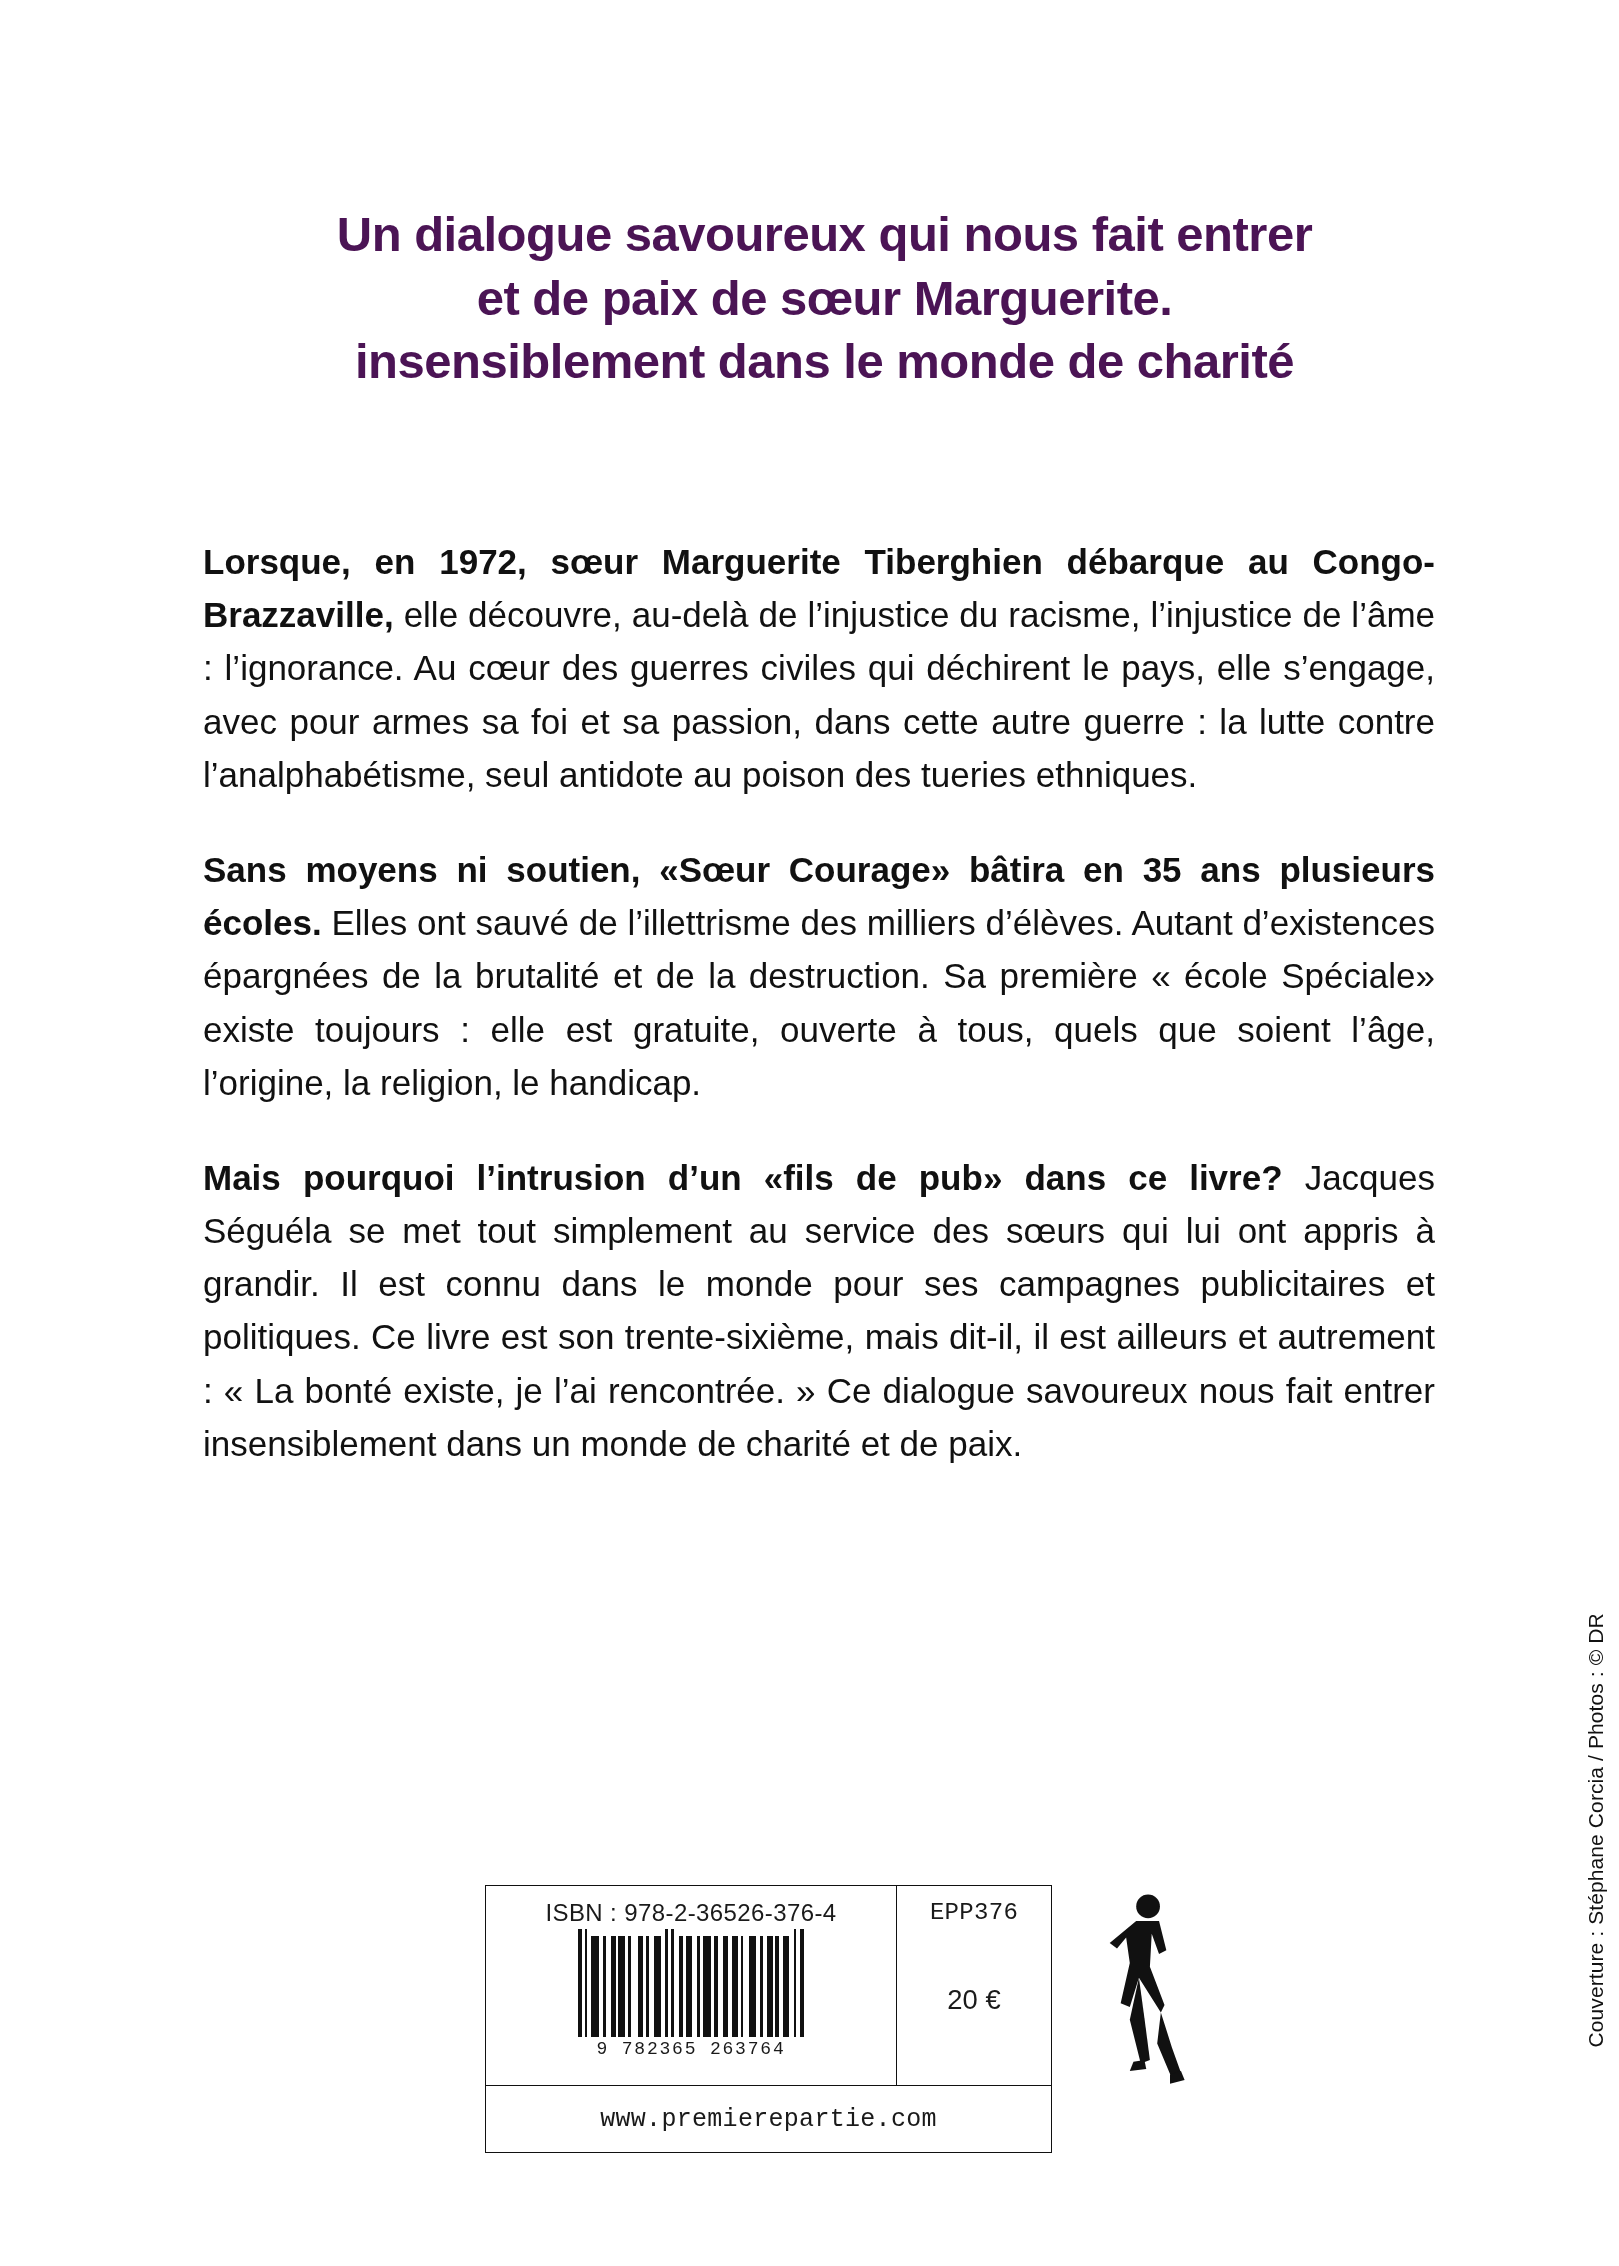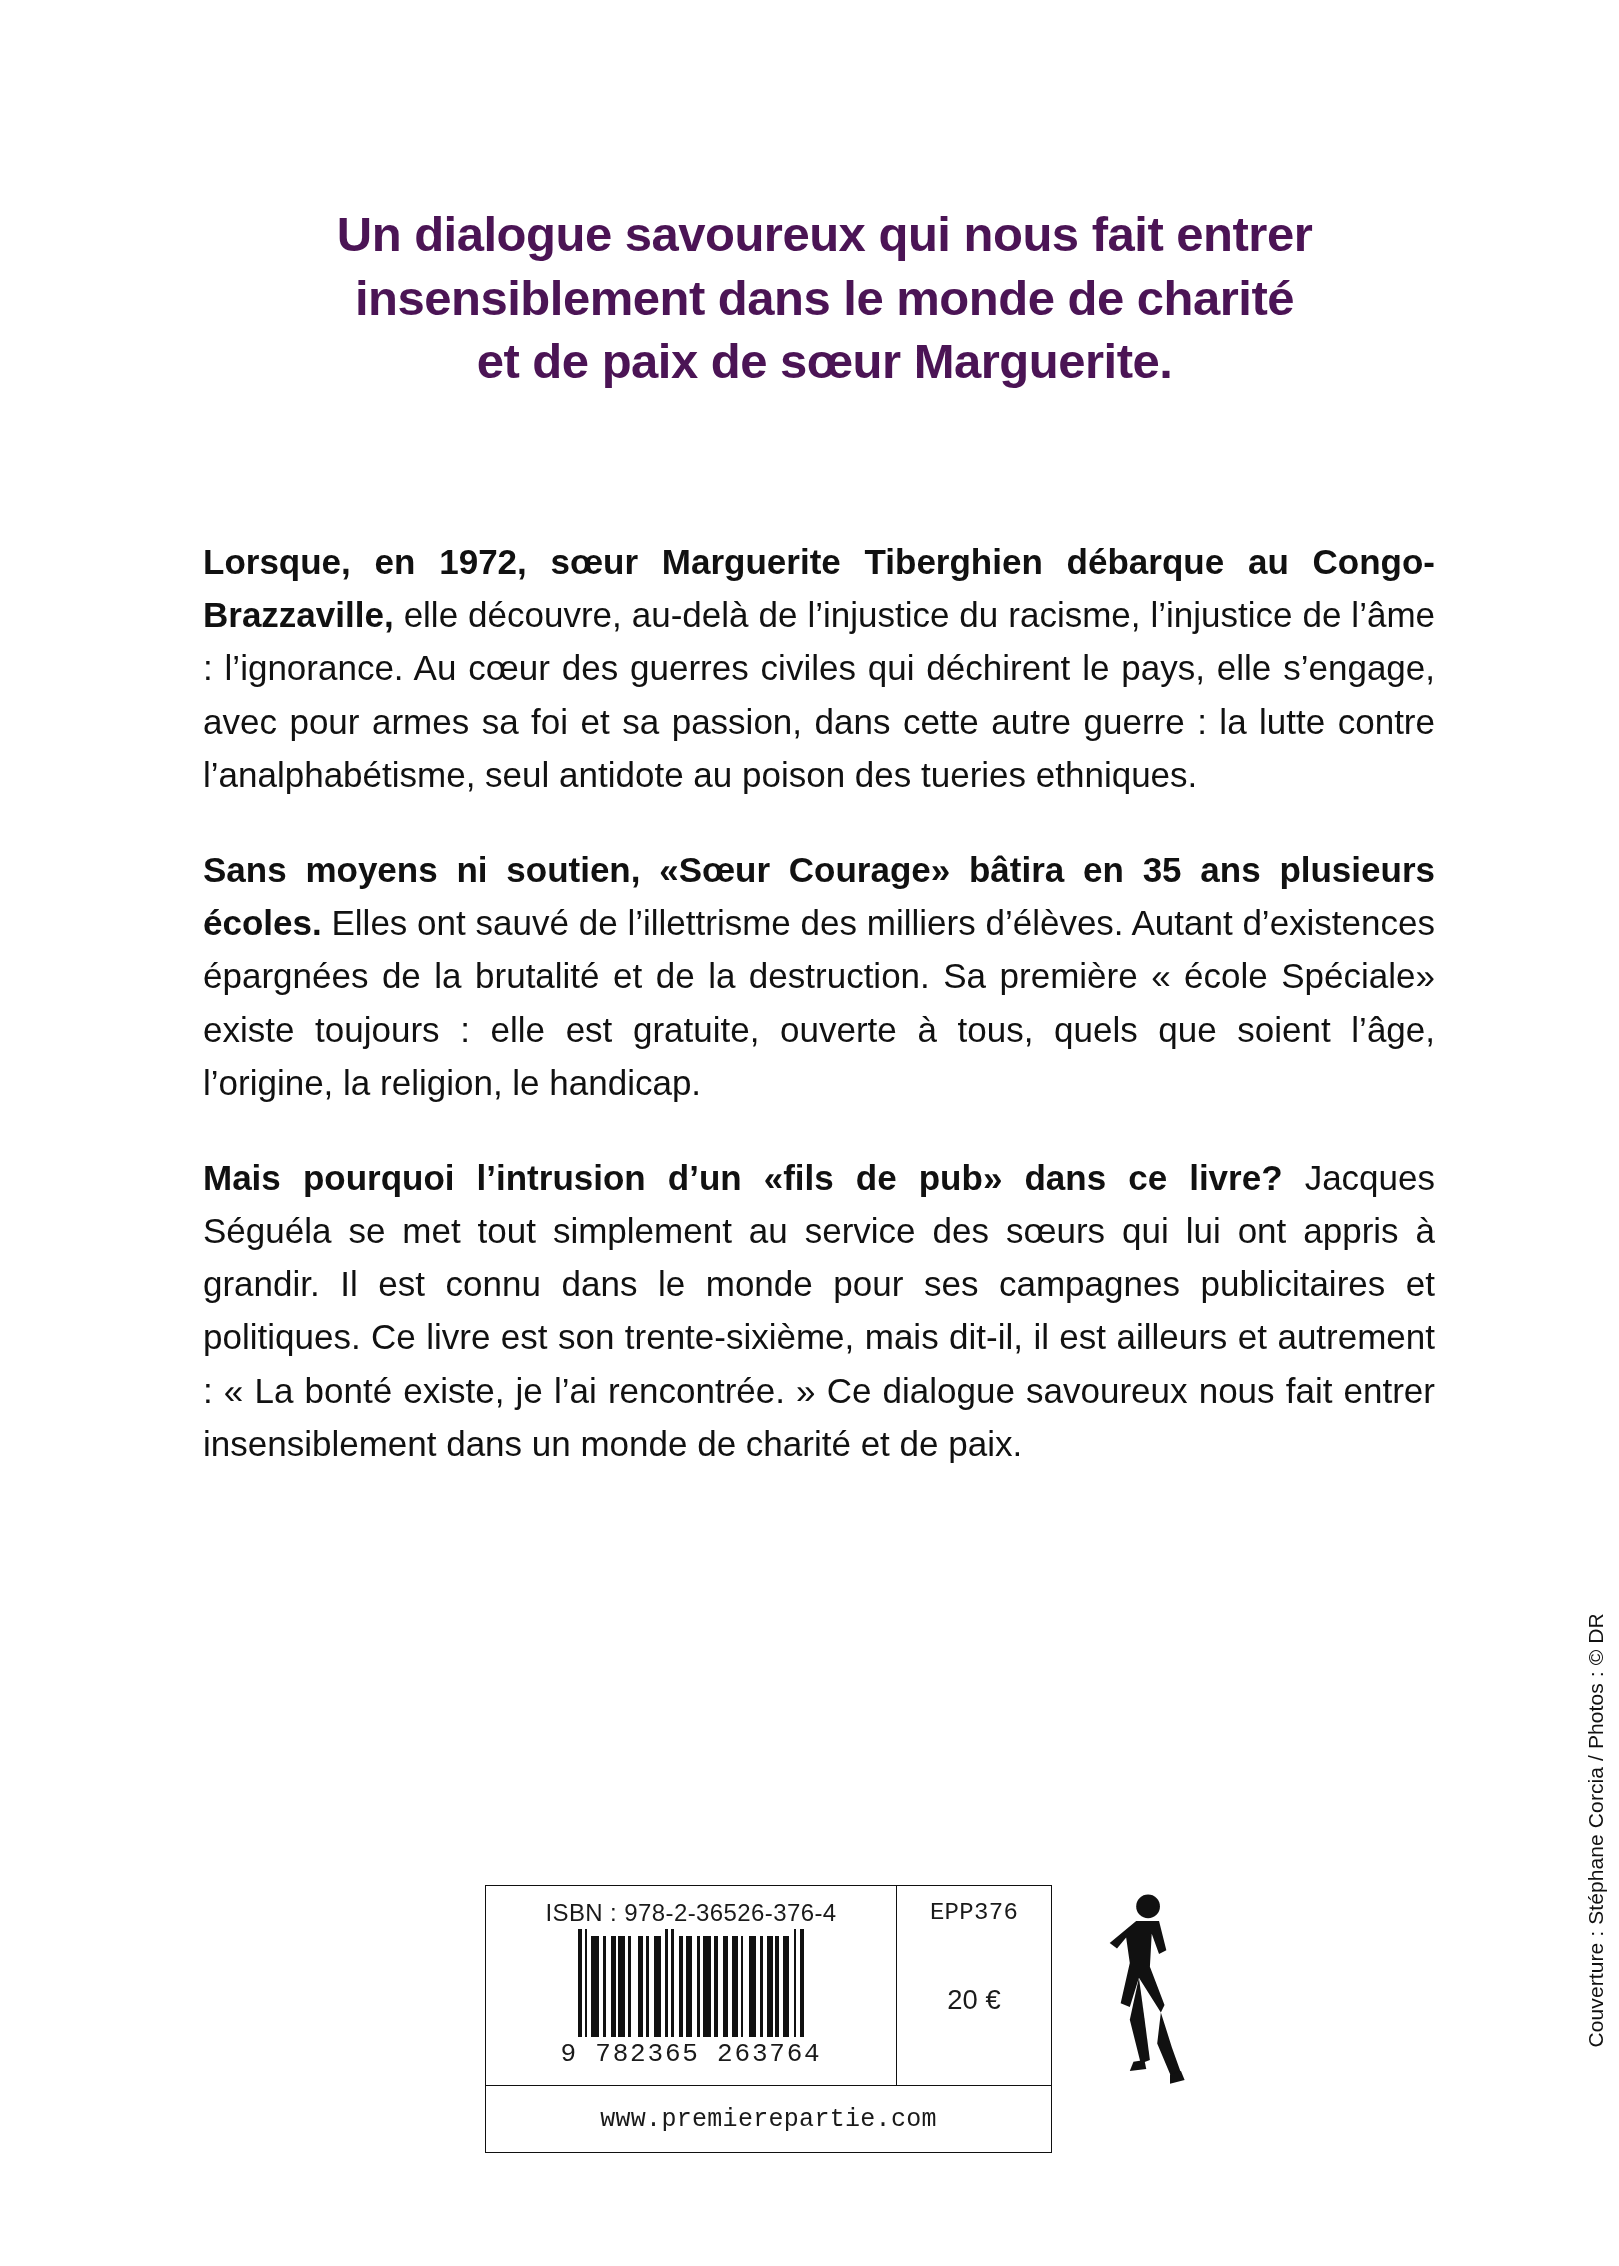--- a/index.html
+++ b/index.html
@@ -103,21 +103,21 @@
     gap: 0;
   }
   .barcode i {
     display: block;
     background: #111;
     height: 100%;
   }
   .barcode i.tall { height: 108px; }
   .barcode-digits {
     font-family: "Liberation Mono", monospace;
-    font-size: 26px;
+    font-size: 18px;
     letter-spacing: 1.8px;
     margin-top: 1.8px;
   }
   .isbn-right {
     flex: 1 1 auto;
     display: flex;
     flex-direction: column;
     align-items: center;
   }
   .epp-code {
@@ -153,22 +153,22 @@
     height: 201px;
   }
 </style>
 </head>
 <body>
 
 <div class="page">
 
   <div class="headline">
     <div>Un dialogue savoureux qui nous fait entrer</div>
+    <div>et de paix de sœur Marguerite.</div>
     <div>insensiblement dans le monde de charité</div>
-    <div>et de paix de sœur Marguerite.</div>
   </div>
 
   <div class="body-copy">
     <p class="para"><b>Lorsque, en 1972, sœur Marguerite Tiberghien débarque au Congo-Brazzaville,</b><span> elle découvre, au-delà de l’injustice du racisme, l’injustice de l’âme : l’ignorance. Au cœur des guerres civiles qui déchirent le pays, elle s’engage, avec pour armes sa foi et sa passion, dans cette autre guerre : la lutte contre l’analphabétisme, seul antidote au poison des tueries ethniques.</span></p>
     <p class="para"><b>Sans moyens ni soutien, «Sœur Courage» bâtira en 35 ans plusieurs écoles.</b><span> Elles ont sauvé de l’illettrisme des milliers d’élèves. Autant d’existences épargnées de la brutalité et de la destruction. Sa première « école Spéciale» existe toujours : elle est gratuite, ouverte à tous, quels que soient l’âge, l’origine, la religion, le handicap.</span></p>
     <p class="para"><b>Mais pourquoi l’intrusion d’un «fils de pub» dans ce livre?</b><span> Jacques Séguéla se met tout simplement au service des sœurs qui lui ont appris à grandir. Il est connu dans le monde pour ses campagnes publicitaires et politiques. Ce livre est son trente-sixième, mais dit-il, il est ailleurs et autrement : « La bonté existe, je l’ai rencontrée. » Ce dialogue savoureux nous fait entrer insensiblement dans un monde de charité et de paix.</span></p>
   </div>
 
   <div class="credit">Couverture : Stéphane Corcia / Photos : © DR</div>
 

